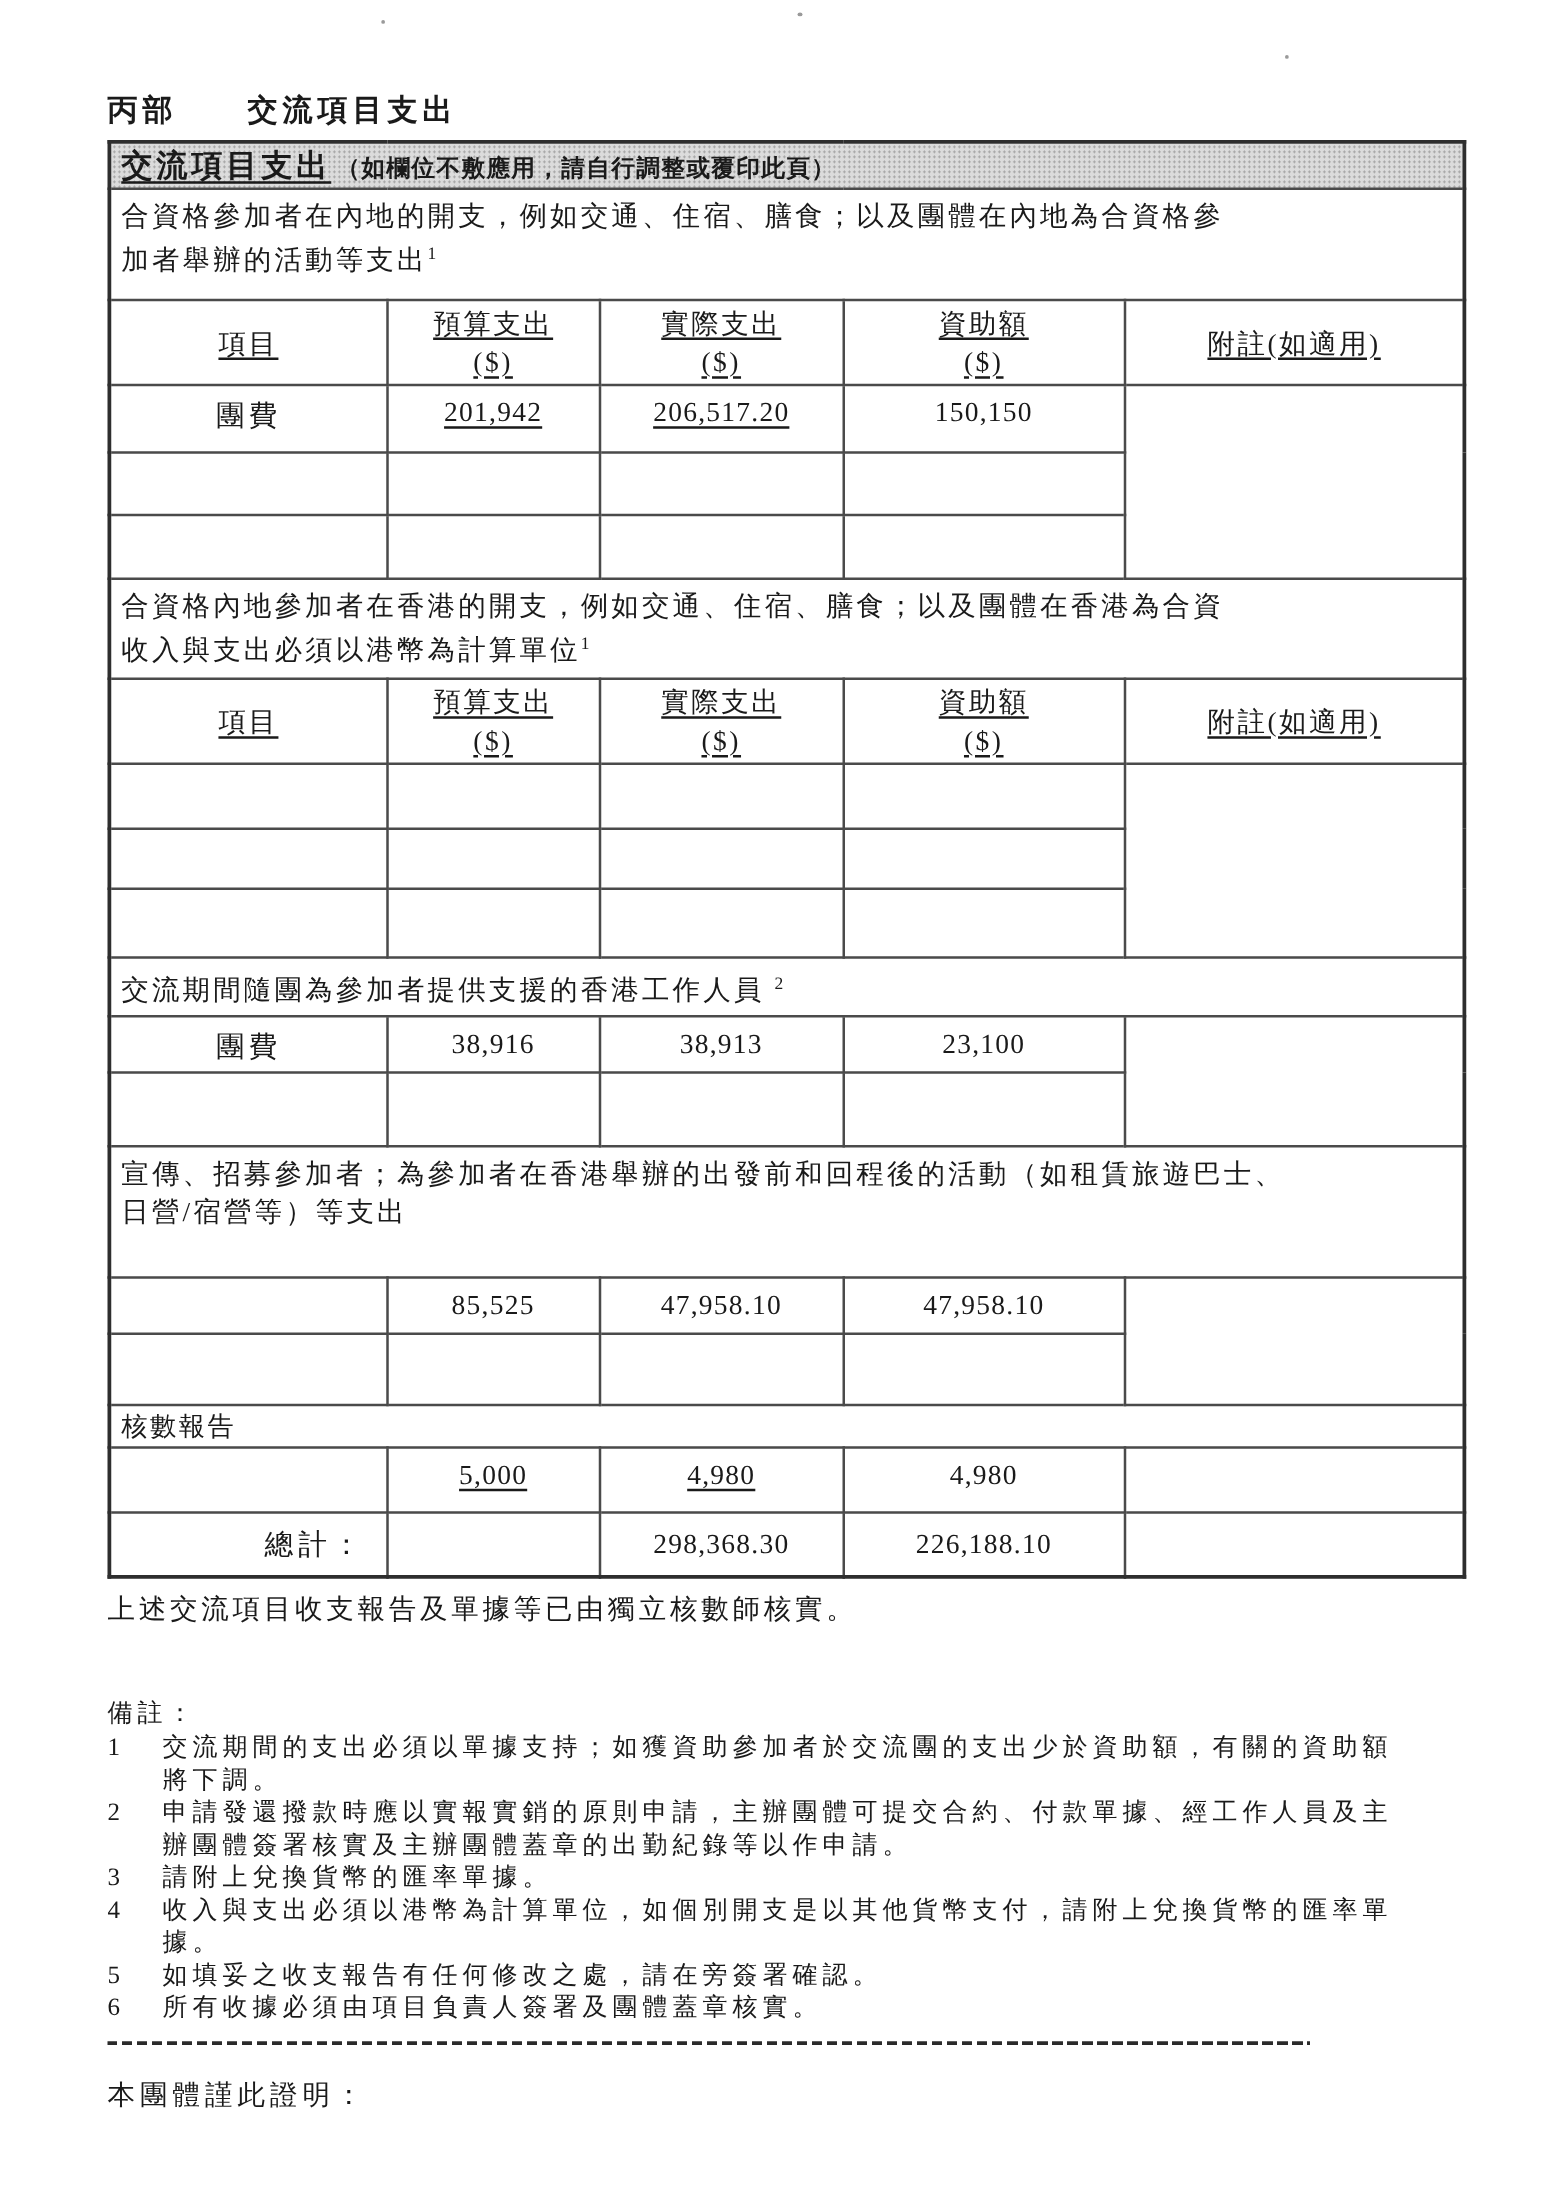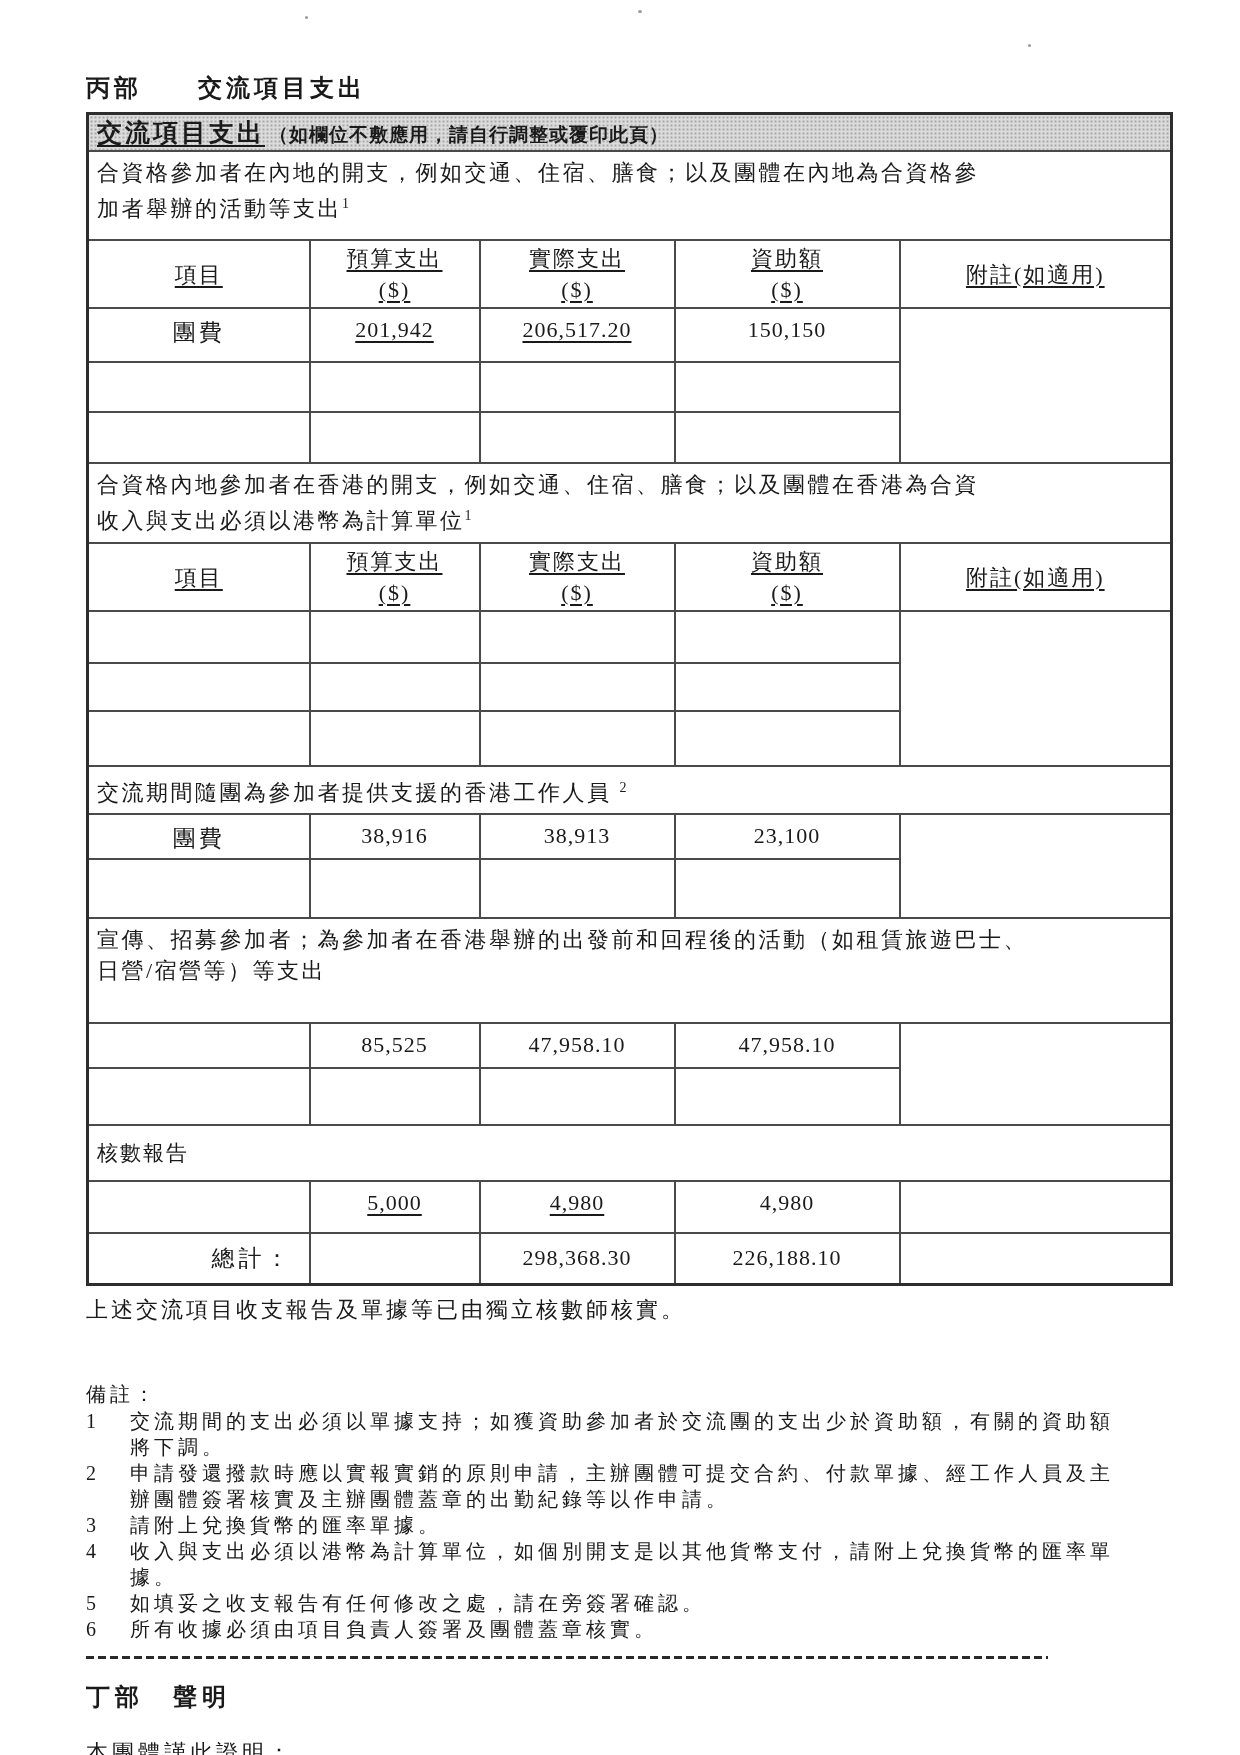--- a/index.html
+++ b/index.html
@@ -21,21 +21,21 @@
   td.graybar {
     background-color:#dcdcdc;
     background-image:radial-gradient(#a8a8a8 0.8px, transparent 1px);
     background-size:4px 4px;
     padding:1px 8px; vertical-align:middle; white-space:nowrap;
   }
   .bar-title { font-size:25px; font-weight:bold; letter-spacing:3px; text-decoration:underline; text-underline-offset:4px; }
   .bar-hint  { font-size:19px; font-weight:bold; letter-spacing:1px; }
 
   td.desc { padding:5px 8px; font-size:22px; letter-spacing:2.5px; line-height:31px; vertical-align:top; }
-  td.desc-slim { padding:14px 8px; font-size:21px; letter-spacing:2px; line-height:26px; vertical-align:top; }
+  td.desc-slim { padding:3px 8px; font-size:21px; letter-spacing:2px; line-height:26px; vertical-align:top; }
   sup.fn { font-size:14px; vertical-align:super; letter-spacing:0; }
 
   td.hcell { text-align:center; vertical-align:middle; font-size:22px; letter-spacing:2px; line-height:31px; padding:2px; }
   .u { text-decoration:underline; text-underline-offset:4px; }
 
   td.cell { text-align:center; vertical-align:top; padding-top:8px; font-size:22px; letter-spacing:1px; }
   td.item-cell { font-size:23px; letter-spacing:3px; }
   td.total-label { text-align:right; vertical-align:middle; padding-right:16px; font-size:23px; letter-spacing:4px; }
   td.vmid { vertical-align:middle; padding-top:0; }
 
@@ -241,17 +241,16 @@
         <span class="note-text">如填妥之收支報告有任何修改之處，請在旁簽署確認。</span>
       </div>
       <div class="note-row">
         <span class="note-num">6</span>
         <span class="note-text">所有收據必須由項目負責人簽署及團體蓋章核實。</span>
       </div>
     </div>
 
     <div class="dash-line"></div>
 
-    <div class="partd-title">丁部　聲明</div>
     <div class="partd-statement">本團體謹此證明：</div>
 
   </div>
 </div>
 
 </body></html>

